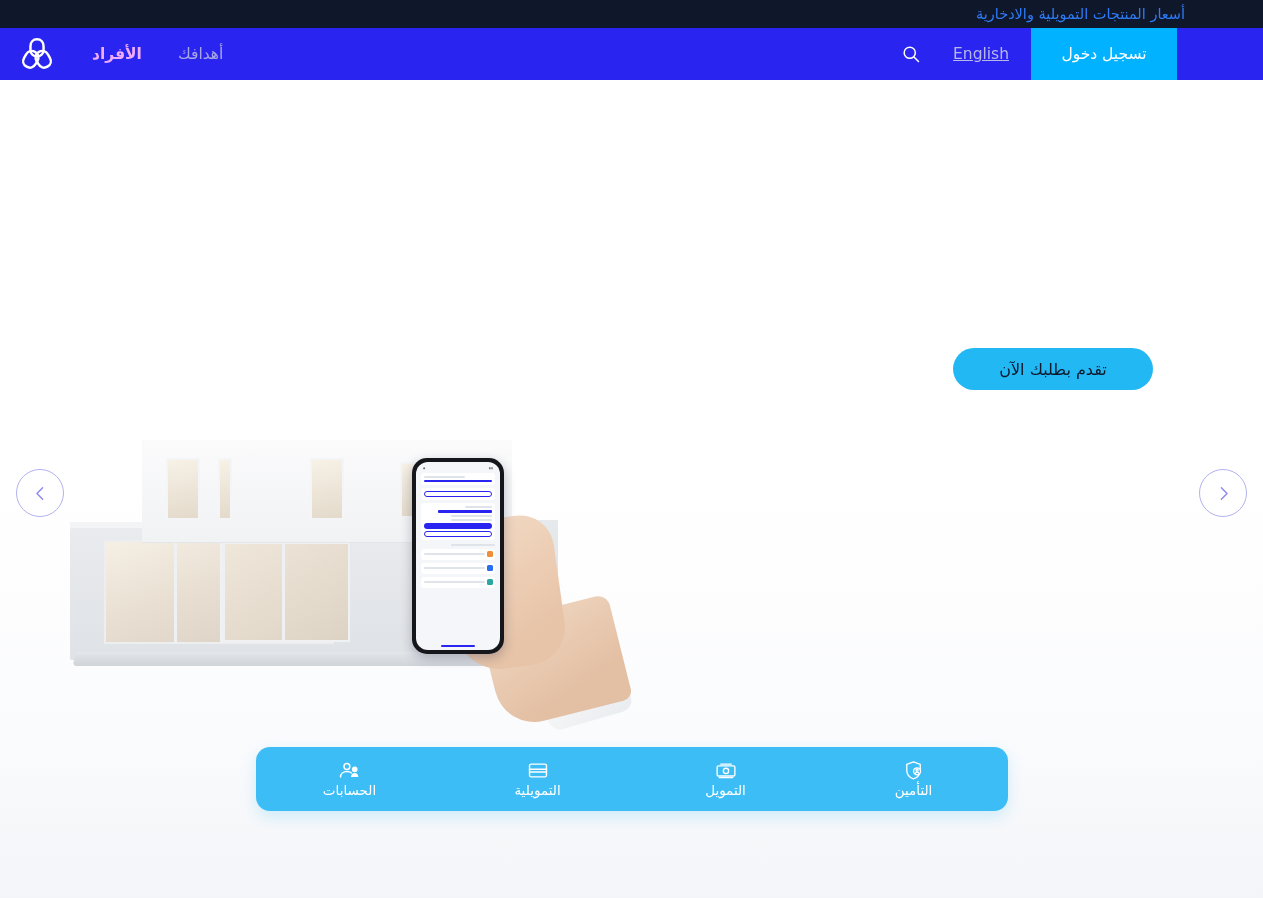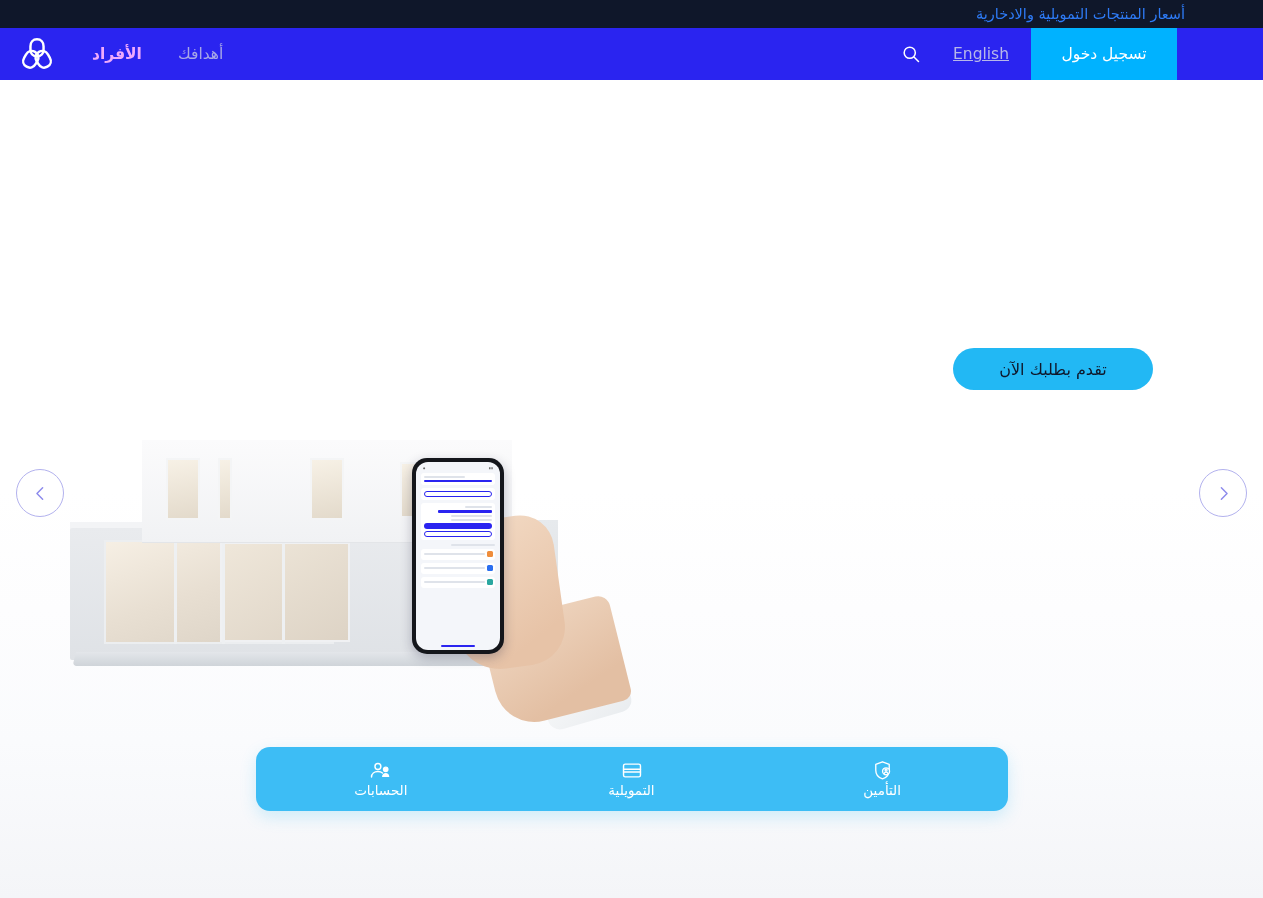--- a/index.html
+++ b/index.html
@@ -444,20 +444,31 @@
           <svg width="19" height="21" viewBox="0 0 24 26" fill="none" stroke="#ffffff" stroke-width="1.7" stroke-linecap="round" stroke-linejoin="round">
             <path d="M12 2 L3.5 5.4 v7.2 c0 5.6 3.7 9.4 8.5 11 c4.8 -1.6 8.5 -5.4 8.5 -11 V5.4 Z"></path>
             <circle cx="16.5" cy="14" r="4.4" fill="#3dbdf5"></circle>
             <circle cx="16.5" cy="12.4" r="1.3"></circle>
             <path d="M14.2 16.8 c.5 -1.3 1.3 -1.9 2.3 -1.9 s1.8 .6 2.3 1.9"></path>
           </svg>
         </span>
         <span class="quick-label">التأمين</span>
       </div>
 
+      <div class="quick-item">
+        <span class="quick-ico">
+          <svg width="22" height="19" viewBox="0 0 26 22" fill="none" stroke="#ffffff" stroke-width="1.6" stroke-linecap="round" stroke-linejoin="round">
+            <rect x="2.5" y="5.5" width="21" height="12" rx="1.6"></rect>
+            <circle cx="13" cy="11.5" r="3.1"></circle>
+            <line x1="5" y1="19.4" x2="21" y2="19.4"></line>
+            <line x1="6.8" y1="3.4" x2="19.2" y2="3.4"></line>
+          </svg>
+        </span>
+        <span class="quick-label">التمويل</span>
+      </div>
 
       <div class="quick-item">
         <span class="quick-ico">
           <svg width="22" height="19" viewBox="0 0 26 22" fill="none" stroke="#ffffff" stroke-width="1.7" stroke-linecap="round" stroke-linejoin="round">
             <rect x="3" y="3.5" width="20" height="15" rx="2"></rect>
             <line x1="3" y1="9.6" x2="23" y2="9.6"></line>
             <line x1="3" y1="12.8" x2="23" y2="12.8"></line>
           </svg>
         </span>
         <span class="quick-label">التمويلية</span>

